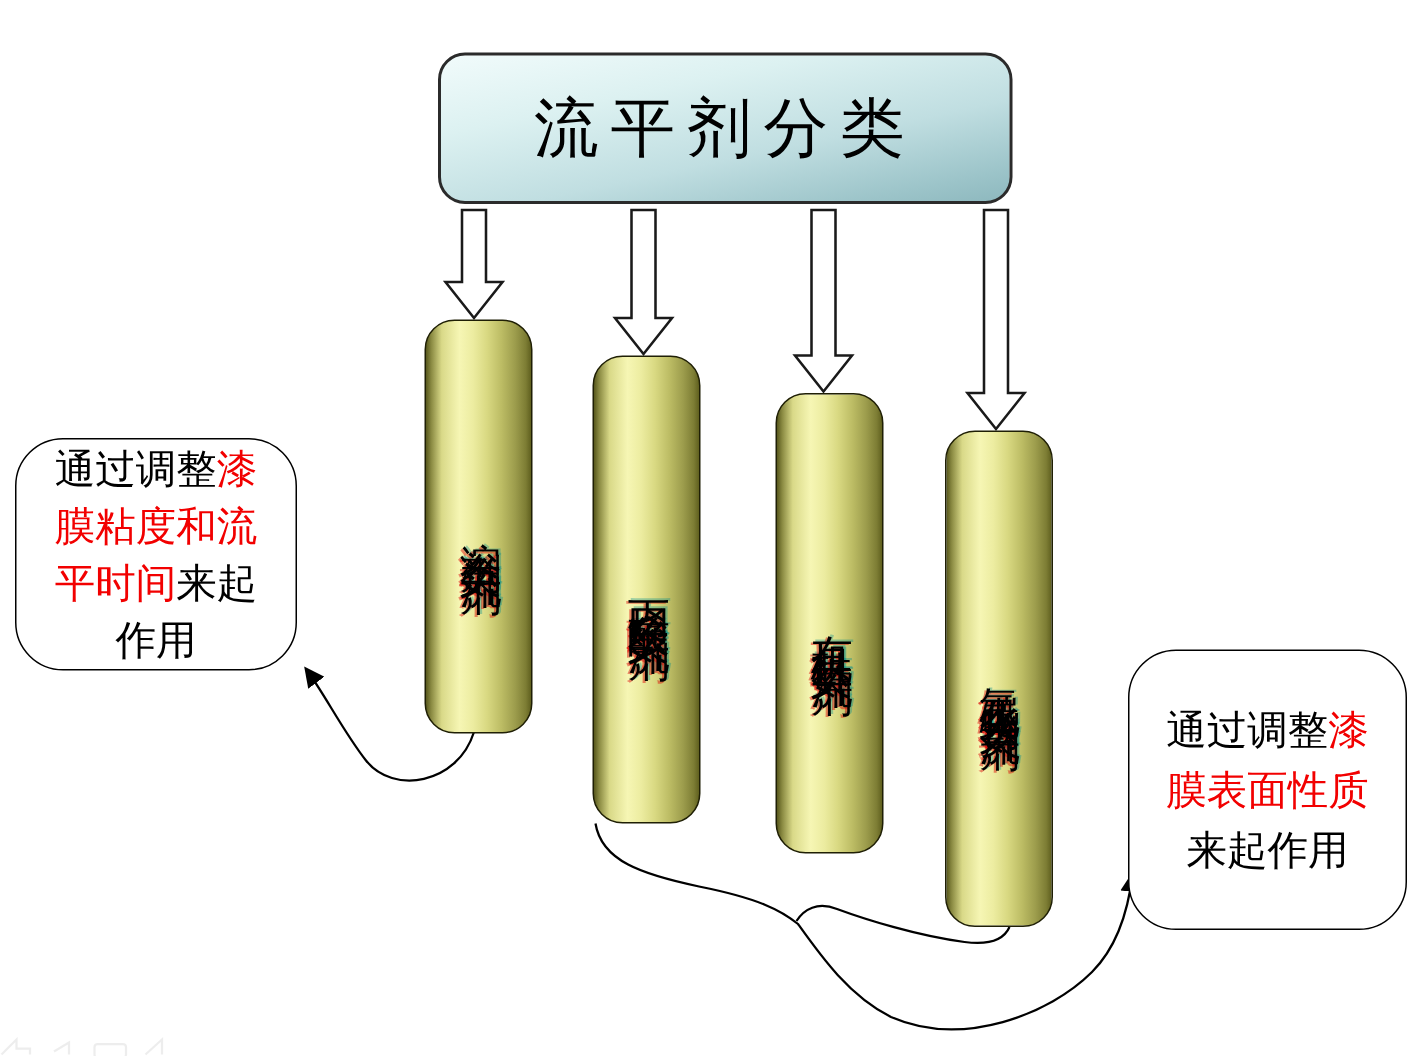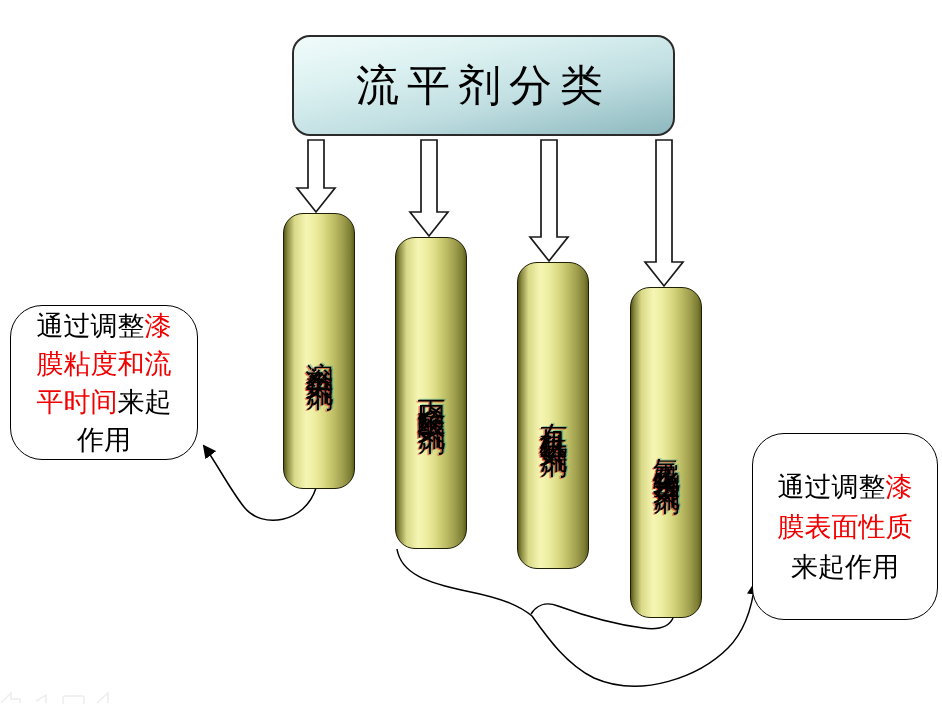--- a/index.html
+++ b/index.html
@@ -34,21 +34,21 @@
   #cyl-4 .cyl-label{letter-spacing:4px;font-size:27px;}
   
   .callout{
     position:absolute;border:1.7px solid #000;border-radius:32px;background:#fff;
     box-sizing:border-box;display:flex;align-items:center;justify-content:center;
   }
   .callout-text{
     width:138px;font-size:27px;line-height:38px;color:#000;text-align:center;
     word-break:break-all;
   }
-  #callout-left{left:10px;top:305px;width:188px;height:155px;}
+  #callout-left{left:10px;top:292px;width:188px;height:155px;}
   #callout-right{left:752px;top:433px;width:186px;height:187px;}
   #callout-right .callout-text{line-height:40px;}
   .hl{color:#f20000;}
   
   #overlay{position:absolute;left:0;top:0;width:942px;height:704px;}
   .block-arrow{fill:#ffffff;stroke:#1a1a1a;stroke-width:1.7;}
   .conn{fill:none;stroke:#000;stroke-width:1.5;}
   
   #watermark{position:absolute;left:0px;top:690px;opacity:0.55;}
 </style>

